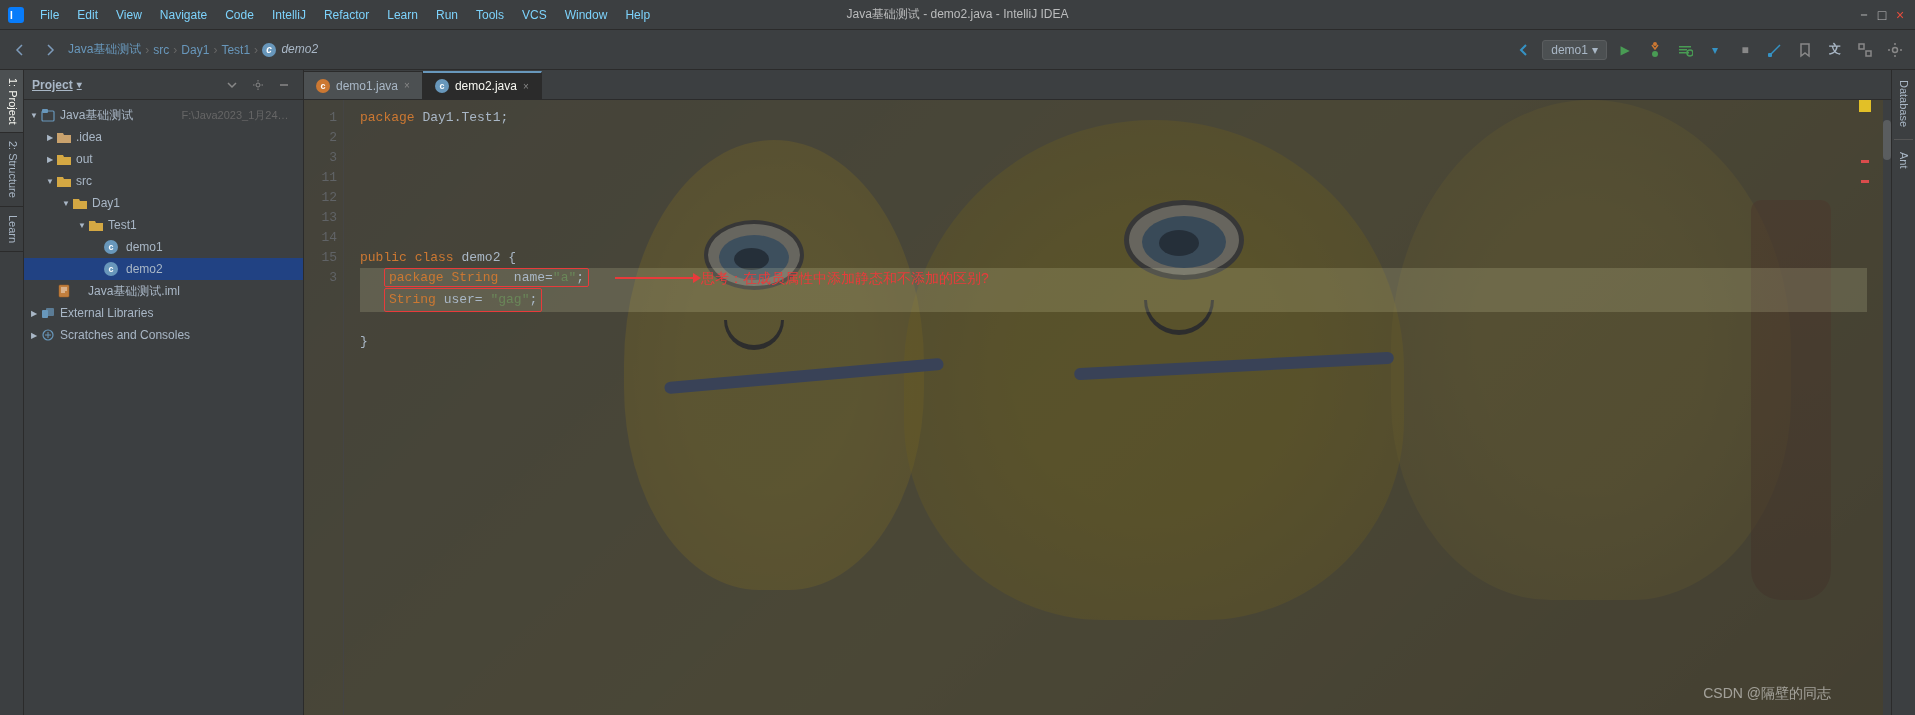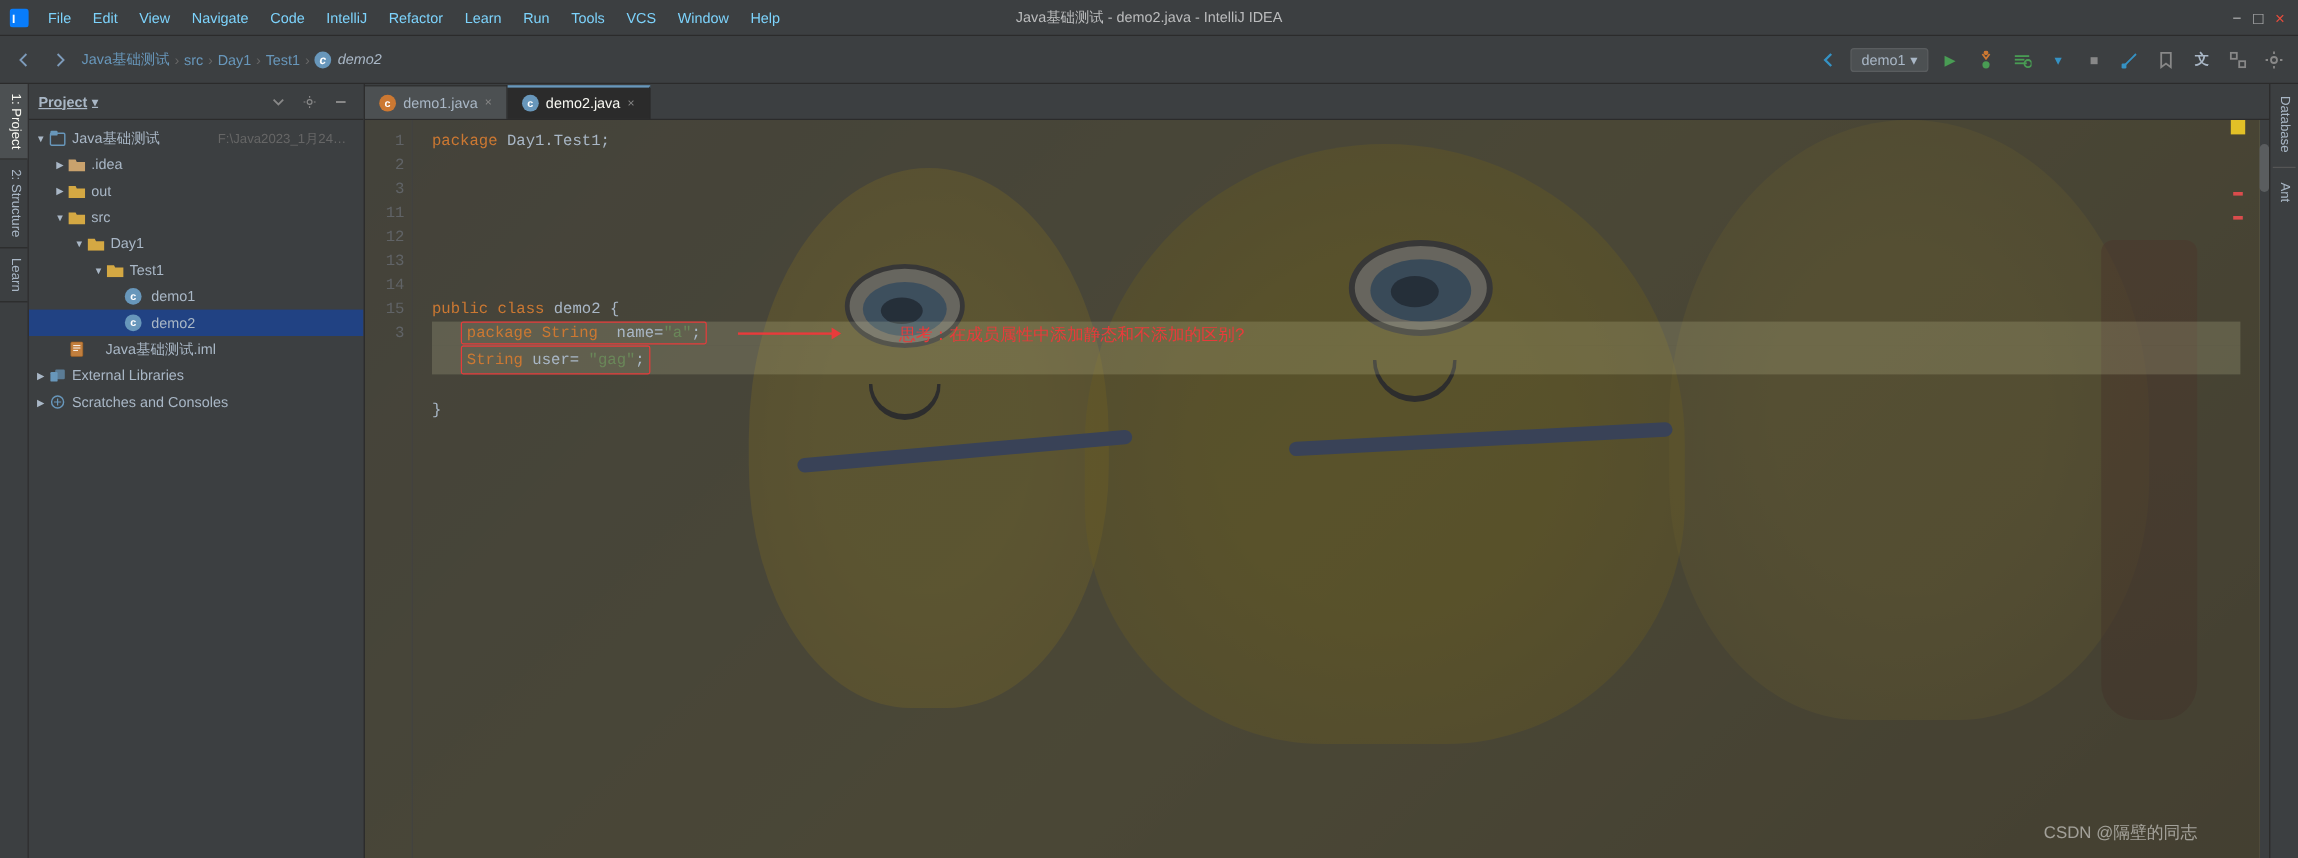--- a/index.html
+++ b/index.html
@@ -318,21 +318,20 @@
       border: 1.5px solid #e83b3b;
       padding: 1px 4px;
       display: inline;
       border-radius: 2px;
     }
     .annotation-arrow {
       display: flex;
       align-items: center;
       position: relative;
       margin-left: 20px;
-      gap: 48px;
     }
     .annotation-text {
       color: #e83b3b;
       font-family: 'Segoe UI', sans-serif;
       font-size: 14px;
       white-space: nowrap;
     }
     .arrow-line {
       display: inline-block;
       width: 80px;

